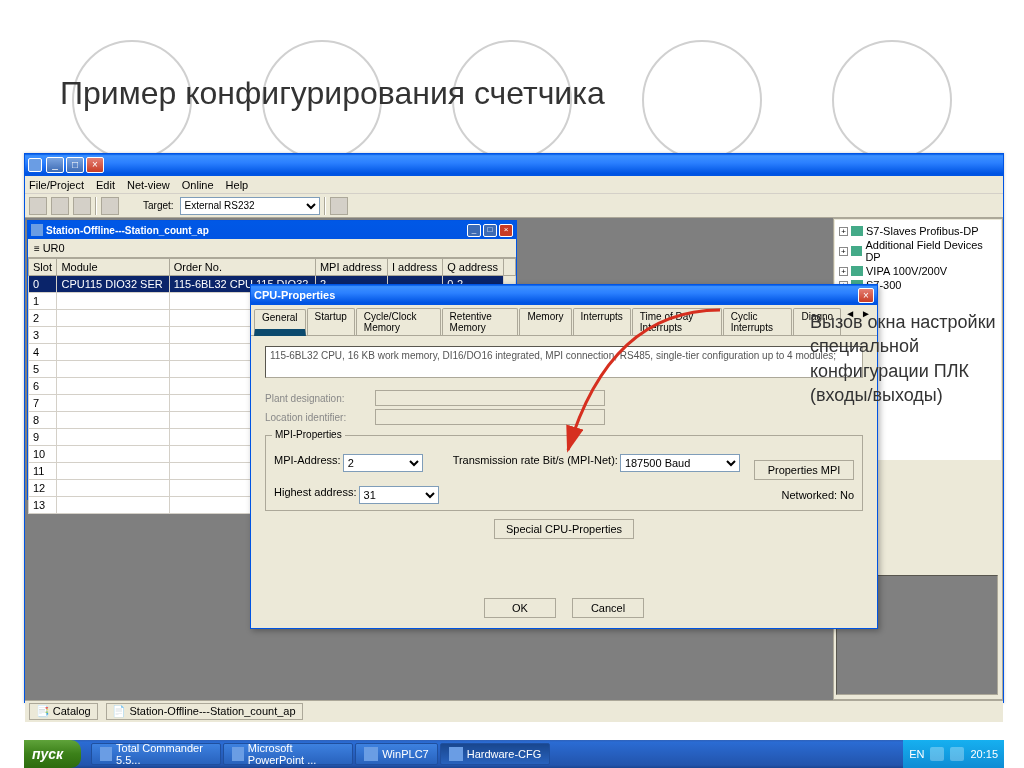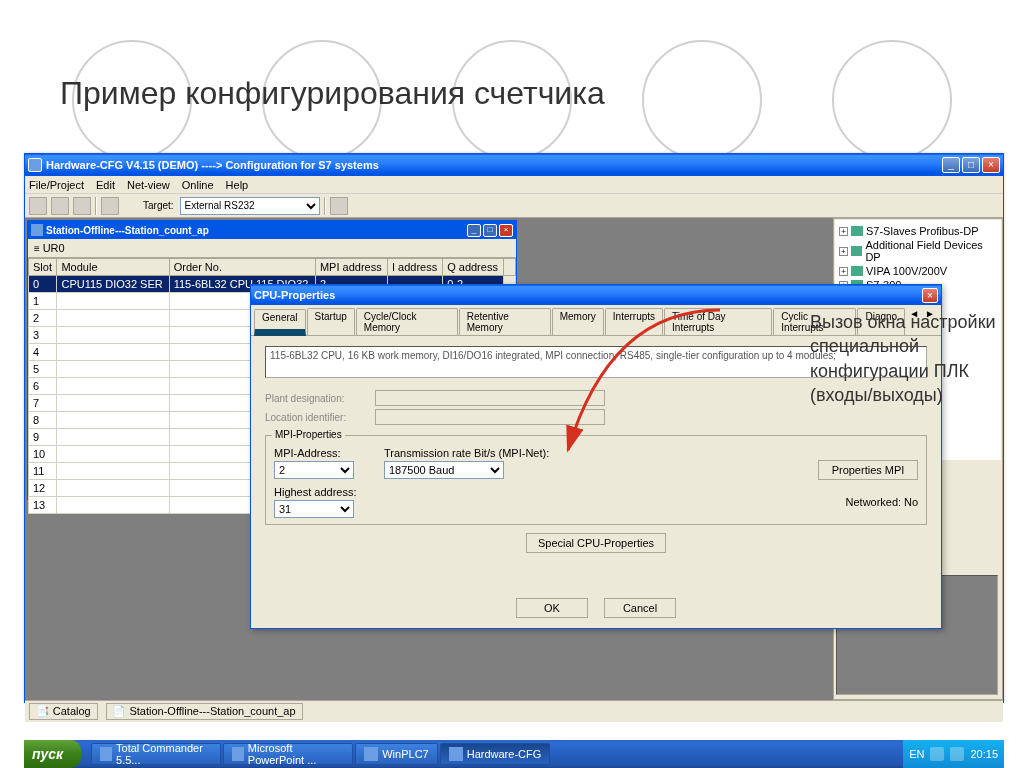--- a/index.html
+++ b/index.html
@@ -32,34 +32,34 @@
 .station-win{position:absolute;top:2px;left:2px;width:490px;height:280px;background:#ece9d8;border:1px solid #0054e3}
 .station-tb{height:18px;background:linear-gradient(to bottom,#0058e6,#0054e3);color:#fff;display:flex;align-items:center;padding:0 3px}
 .station-tb .title{flex:1;font-size:10px;font-weight:700}
 .small-winbtn{width:14px;height:13px;background:#3d6bb4;border:1px solid #fff;border-radius:2px;color:#fff;text-align:center;line-height:10px;font-size:8px;margin-left:2px;cursor:pointer}
 .small-winbtn.close{background:#c73c26}
 .ur0{padding:3px 6px;background:#ece9d8;border-bottom:1px solid #aca899;font-size:10px}
 .station-table{width:100%;border-collapse:collapse;font-size:10px}
 .station-table th{background:#ece9d8;border:1px solid #aca899;padding:2px 4px;text-align:left;font-weight:400}
 .station-table td{border:1px solid #d4d0c8;padding:2px 4px;background:#fff;height:15px}
 .station-table tr.sel td{background:#0a246a;color:#fff}
-.cpu-dialog{position:absolute;top:130px;left:225px;width:692px;height:345px;background:#ece9d8;border:1px solid #0054e3;z-index:4;box-shadow:2px 2px 6px rgba(0,0,0,.3)}
+.cpu-dialog{position:absolute;top:130px;left:225px;width:628px;height:345px;background:#ece9d8;border:1px solid #0054e3;z-index:4;box-shadow:2px 2px 6px rgba(0,0,0,.3)}
 .tabs{display:flex;background:#ece9d8;padding:3px 3px 0;border-bottom:1px solid #aca899;position:relative}
 .tab{padding:2px 7px;font-size:10px;border:1px solid #aca899;border-bottom:none;background:#ece9d8;margin-right:1px;cursor:pointer;border-radius:2px 2px 0 0}
 .tab.active{background:#ece9d8;position:relative;top:1px;border-bottom:7px solid #0c4a6e}
 .tab-nav{margin-left:auto;font-size:10px;padding:0 3px;cursor:pointer}
 .tab-content{padding:10px 14px;font-size:10px}
 .desc-box{border:1px inset #aca899;background:#fff;padding:3px 4px;height:32px;font-size:10px;color:#555;margin-bottom:12px}
 .form-row{display:flex;align-items:center;margin:3px 0}
 .form-lbl{width:110px;color:#888;font-size:10px}
 .form-input{width:230px;height:16px;border:1px solid #aca899;background:#ece9d8}
 .mpi-group{border:1px solid #aca899;margin-top:10px;padding:10px 8px 0;position:relative}
 .group-title{position:absolute;top:-7px;left:6px;background:#ece9d8;padding:0 3px;font-size:10px}
 .mpi-row{display:flex;align-items:center;gap:10px;margin-bottom:6px}
-.mpi-col{display:flex;flex-direction:column;gap:2px}
+.mpi-col{display:flex;flex-direction:row;gap:2px}
 .mpi-sel{width:80px;height:18px;border:1px solid #7f9db9;background:#fff}
 .props-btn{width:100px;height:20px;border:1px solid #aca899;background:#ece9d8;cursor:pointer}
 .special-btn-wrap{text-align:center;margin-top:8px;position:relative}
 .special-btn{width:140px;height:20px;border:1px solid #aca899;background:#ece9d8;cursor:pointer}
 .dlg-btns{position:absolute;bottom:10px;left:0;right:0;display:flex;justify-content:center;gap:16px}
 .dlg-btn{width:72px;height:20px;border:1px solid #aca899;background:#ece9d8;cursor:pointer}
 .arrow-svg{position:absolute;top:250px;left:550px;z-index:6;pointer-events:none}
 .statusbar-bottom{height:22px;background:#ece9d8;border-top:1px solid #aca899;display:flex;align-items:center;padding:0 4px;font-size:10px;gap:8px}
 .status-tab{border:1px solid #aca899;padding:1px 6px;background:#ece9d8;cursor:pointer}
 .taskbar{position:absolute;bottom:0;left:24px;width:980px;height:28px;background:linear-gradient(to bottom,#3b77d3 0%,#2657b0 3%,#2b6cd4 6%,#2254ac 90%,#1a4490 100%);display:flex;align-items:center;z-index:3}
@@ -82,21 +82,20 @@
     <div class="circle"></div>
 </div>
 
 <div class="slide-title">Пример конфигурирования счетчика</div>
 
 <div class="annotation">Вызов окна настройки специальной конфигурации ПЛК (входы/выходы)</div>
 
 <div class="app-window">
   <div class="titlebar">
     <div class="icon"></div>
-    <div class="title">Hardware-CFG V4.15 (DEMO) ----&gt; Configuration for S7 systems</div>
     <div class="winbtns">
       <div class="winbtn">_</div>
       <div class="winbtn">□</div>
       <div class="winbtn close">×</div>
     </div>
   </div>
   <div class="menubar">
     <span>File/Project</span>
     <span>Edit</span>
     <span>Net-view</span>

